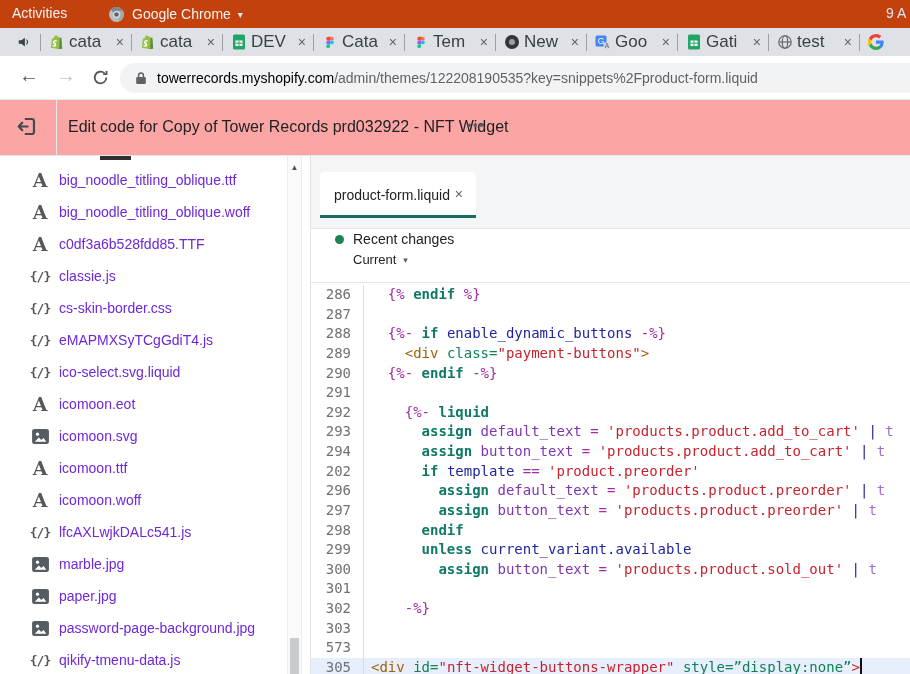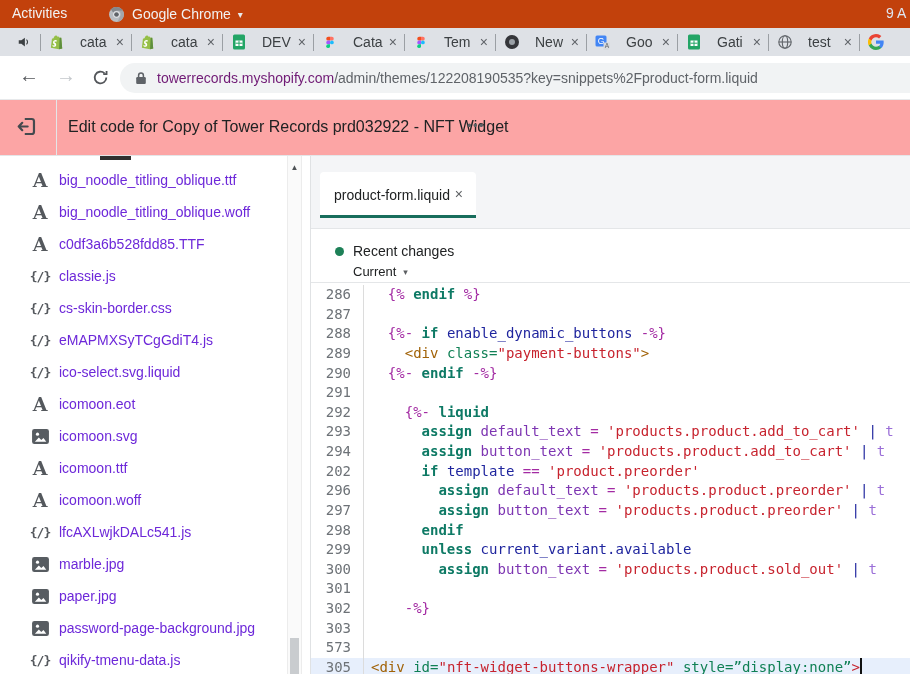--- a/index.html
+++ b/index.html
@@ -13,31 +13,31 @@
   .chrome-menu .caret{font-size:10px;color:#e8eaed}
   .clock{position:absolute;left:886px;top:5px;color:#dfe6f1;white-space:nowrap}
 
   
   .tabstrip{position:absolute;top:28px;left:0;width:100%;height:28px;background:#dee1e6;display:flex;align-items:center}
   .speaker{margin:0 9px 0 17px;display:flex;align-items:center}
   .tabsep{width:1px;height:17px;background:#9b9fa4;flex:none}
   .tab{width:90px;flex:none;height:28px;display:flex;align-items:center;padding:0 7px;box-sizing:border-box}
   .tab.partial{width:52px}
   .tab .fav{width:17px;height:17px;flex:none;display:flex;align-items:center;justify-content:center}
-  .tab-label{flex:1;font-size:14px;color:#3c4043;white-space:nowrap;overflow:hidden;margin:0 3px 0 15px}
+  .tab-label{flex:1;font-size:17px;color:#3c4043;white-space:nowrap;overflow:hidden;margin:0 3px 0 4px}
   .tab-close{color:#5f6368;font-size:14px;line-height:14px;flex:none}
 
   
   .toolbar{position:absolute;top:56px;left:0;width:100%;height:44px;background:#fff;border-bottom:1px solid #e7e9eb;box-sizing:border-box}
   .nav-back{position:absolute;left:19px;top:8px;font-size:20px;color:#53565a}
   .nav-fwd{position:absolute;left:56px;top:8px;font-size:20px;color:#c3c7cb}
   .nav-reload{position:absolute;left:92px;top:13px}
   .omnibox{position:absolute;left:120px;top:7px;right:-26px;height:30px;background:#f1f3f4;border-radius:15px;display:flex;align-items:center;padding-left:15px;font-size:14px}
   .omnibox .lock{margin-right:10px;display:flex}
-  .url-domain{color:#701a75}
+  .url-domain{color:#000000}
   .url-path{color:#5f6368}
 
   
   .pageheader{position:absolute;top:100px;left:0;width:100%;height:56px;background:#fca5a5;border-bottom:1px solid #e4e6e8;box-sizing:border-box}
   .exit-btn{position:absolute;left:15px;top:15px;width:24px;height:24px}
   .hdr-divider{position:absolute;left:56px;top:0;height:55px;width:1px;background:#e4e6e8}
   .hdr-title{position:absolute;left:68px;top:18px;font-size:16px;color:#202223;white-space:nowrap}
   .kebab{position:absolute;left:467px;top:18px;color:#5b5f63;font-size:13px;letter-spacing:1.5px}
 
   
@@ -53,21 +53,21 @@
   .sb-up{text-align:center;font-size:8px;color:#4e5256;padding-top:7px}
   .sb-thumb{position:absolute;left:2px;right:2px;top:482px;height:36px;background:#c9cccf}
 
   
   .main{position:absolute;left:310px;top:156px;width:600px;height:518px;border-left:1px solid #e0e2e4;background:#f4f5f7;box-sizing:border-box}
   .edittab{position:absolute;left:9px;top:16px;width:156px;height:46px;background:#fff;border-radius:4px 4px 0 0;box-sizing:border-box}
   .edittab::after{content:"";position:absolute;left:0;right:0;bottom:0;height:3px;background:#186d5c}
   .edittab-label{position:absolute;left:14px;top:15px;font-size:14px;color:#202223;white-space:nowrap}
   .edittab-close{position:absolute;right:13px;top:14px;font-size:14px;color:#5c5f62}
   .panel{position:absolute;left:0;top:72px;width:600px;height:55px;background:#fff;border-top:1px solid #e4e6e8;border-bottom:1px solid #e4e6e8;box-sizing:border-box}
-  .panel-row1{display:flex;align-items:center;margin:14px 0 0 24px}
+  .panel-row1{display:flex;align-items:center;margin:2px 0 0 24px}
   .dot{width:9px;height:9px;border-radius:50%;background:#1d8057;margin-right:9px}
   .panel-title{font-size:14px;color:#202223}
   .panel-row2{margin:5px 0 0 42px;font-size:13px;color:#202223;display:flex;align-items:center;gap:7px}
   .panel-row2 .caret{font-size:9px;color:#5c5f62}
 
   
   .codearea{position:absolute;left:0;top:127px;width:600px;height:391px;background:#fff;overflow:hidden;
     font-family:"DejaVu Sans Mono",monospace;font-size:14px;line-height:19.63px;padding-top:2px}
   .crow{display:flex;white-space:pre}
   .crow.active{background:#e7effc}

